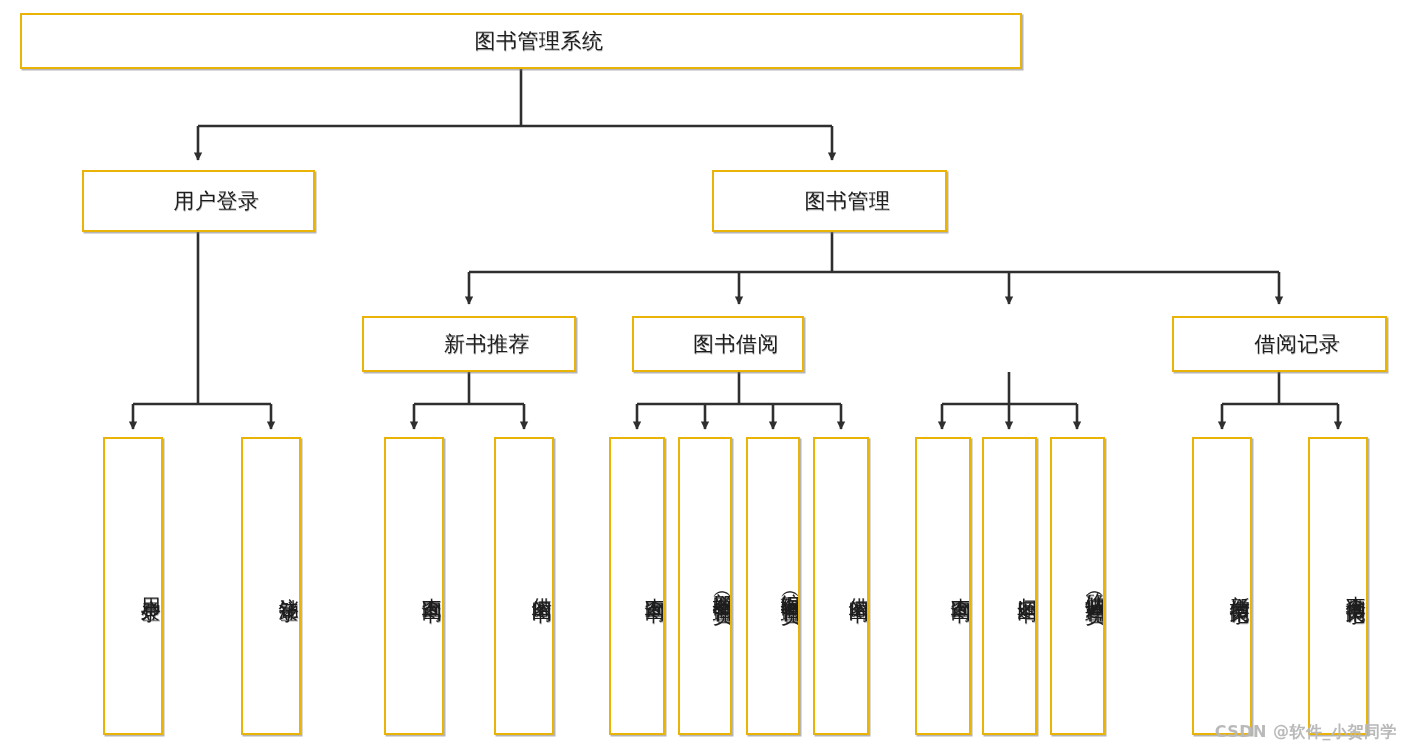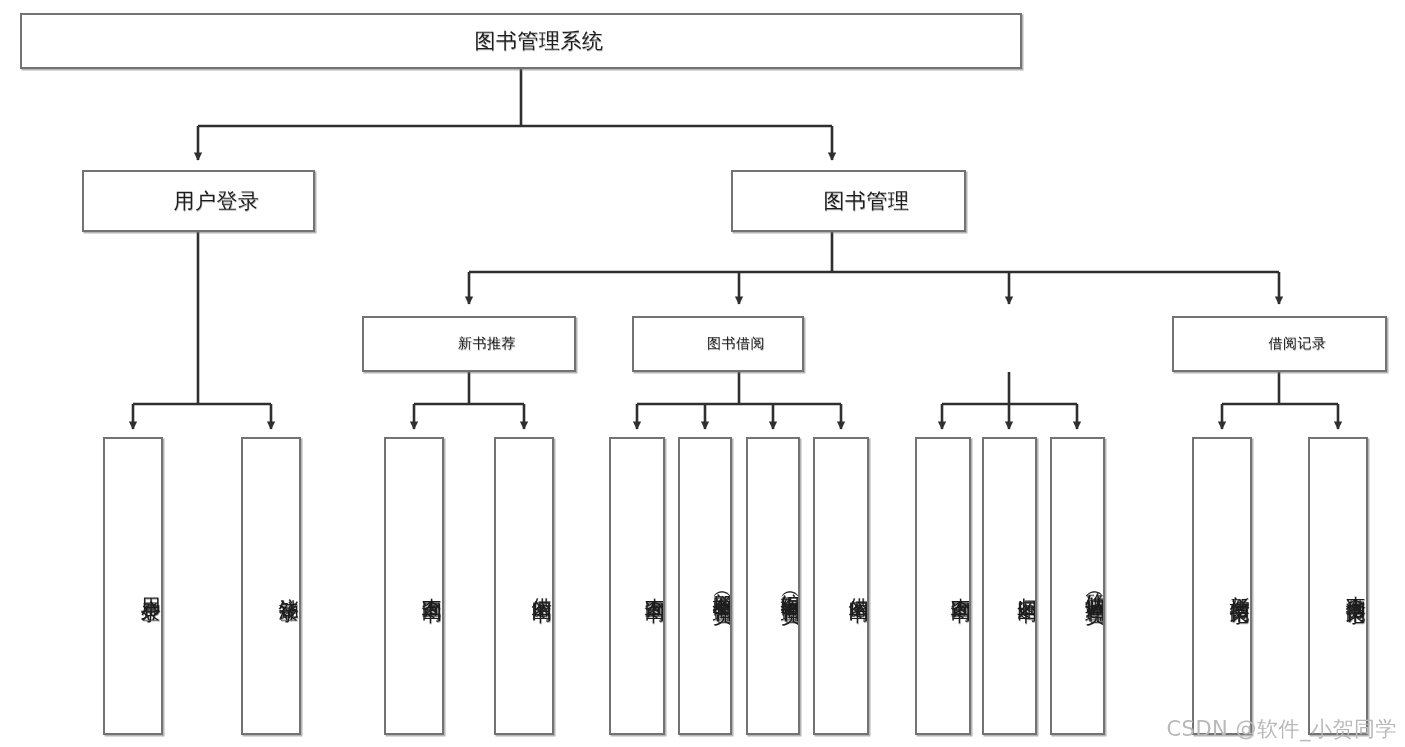--- a/index.html
+++ b/index.html
@@ -25,62 +25,63 @@
     left: 0;
     top: 0;
     width: 1405px;
     height: 747px;
     pointer-events: none;
   }
   .node {
     position: absolute;
     box-sizing: border-box;
     background: #ffffff;
-    border: 2px solid #737373;
+    border: 2px solid #eab308;
     box-shadow: 1.5px 1.5px 0 0 rgba(120,120,120,0.55);
     display: flex;
     align-items: center;
     justify-content: center;
     overflow: hidden;
     padding-left: 36px;
   }
   .node-label {
     color: #1d1d1d;
     font-family: "DejaVu Sans", "Liberation Sans", sans-serif;
     letter-spacing: 0.5px;
     white-space: nowrap;
     text-shadow: 0.6px 0.6px 0 rgba(170,170,170,0.8);
   }
   .level-root .node-label { font-size: 21px; }
   .level-2 .node-label  { font-size: 21px; }
-  .level-3 .node-label  { font-size: 14px; }
+  .level-3 .node-label  { font-size: 21px; }
 
   .node.leaf {
     align-items: center;
     justify-content: center;
   }
   .node.leaf .node-label {
     writing-mode: vertical-rl;
     text-orientation: upright;
     font-size: 20px;
     line-height: 1.32;
     letter-spacing: 2px;
     white-space: normal;
     max-height: 284px;
   }
   .watermark {
     position: absolute;
     right: 8px;
     bottom: 4px;
-    font-size: 21px;
+    font-size: 16px;
     color: #b9b9b9;
     font-family: "DejaVu Sans", "Liberation Sans", sans-serif;
     white-space: nowrap;
     letter-spacing: 0.5px;
     user-select: none;
+    font-weight: bold;
   }
 </style>
 </head>
 <body>
 
 <div id="diagram-root">
 
   <svg id="connectors" viewBox="0 0 1405 747" xmlns="http://www.w3.org/2000/svg">
     <defs>
       <marker id="arrowhead" markerWidth="9" markerHeight="9" refX="7.6" refY="4.5" orient="auto" markerUnits="userSpaceOnUse">
@@ -135,21 +136,21 @@
   </svg>
 
   <div class="node level-root" style="left:20px; top:13px; width:1002px; height:56px;">
     <span class="node-label">图书管理系统</span>
   </div>
 
   <div class="node level-2" style="left:82px; top:170px; width:233px; height:62px;">
     <span class="node-label">用户登录</span>
   </div>
 
-  <div class="node level-2" style="left:712px; top:170px; width:235px; height:62px;margin-left:19px;">
+  <div class="node level-2" style="left:712px; top:170px; width:235px; height:62px;">
     <span class="node-label">图书管理</span>
   </div>
 
   <div class="node level-3" style="left:362px; top:316px; width:214px; height:56px;">
     <span class="node-label">新书推荐</span>
   </div>
 
   <div class="node level-3" style="left:632px; top:316px; width:172px; height:56px;">
     <span class="node-label">图书借阅</span>
   </div>

